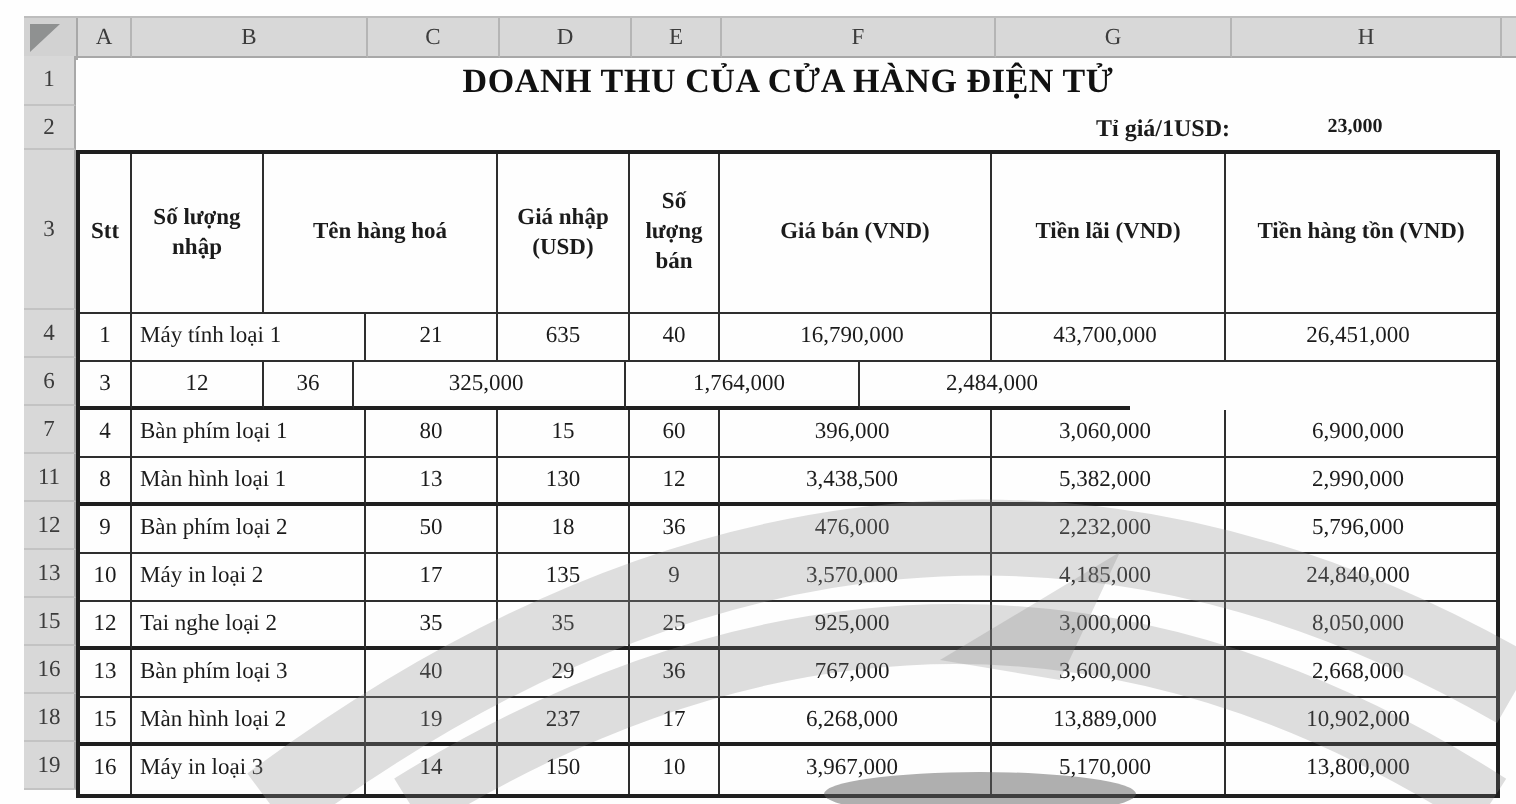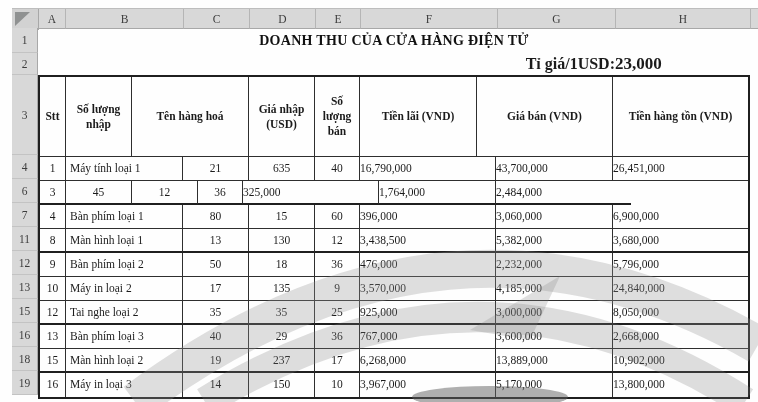--- a/index.html
+++ b/index.html
@@ -21,43 +21,43 @@
   .gw-e{width:45px}.gw-f{width:137px}.gw-g{width:118px}.gw-h{width:135px}
 
   .rowhdr-strip{position:absolute;left:12px;top:28px;width:26px;}
   .rh{background:#d8d8d8;border-right:1px solid #a8a8a8;border-bottom:1px solid #c3c3c3;
       box-sizing:border-box;display:flex;align-items:center;justify-content:center;
       font-size:11.5px;color:#3c3c3c;}
 
   
   .row1{position:absolute;left:38px;top:28px;width:712px;height:25px;}
   .title-cell{width:100%;height:100%;display:flex;align-items:center;justify-content:center;
-      font-weight:bold;font-size:14px;letter-spacing:.3px;color:#111;}
+      font-weight:bold;font-size:17px;letter-spacing:.3px;color:#111;}
   .row2{position:absolute;left:38px;top:53px;width:712px;height:22px;display:flex;}
   .rate-spacer{width:459px;}
-  .rate-label{width:118px;text-align:right;font-weight:bold;font-size:16px;line-height:22px;}
-  .rate-value{width:135px;text-align:left;font-weight:bold;font-size:17px;line-height:22px;
+  .rate-label{width:118px;text-align:right;font-weight:bold;font-size:12px;line-height:22px;}
+  .rate-value{width:135px;text-align:center;font-weight:bold;font-size:10px;line-height:22px;
               padding-right:10px;box-sizing:border-box;}
 
   
   .tbl{position:absolute;left:38px;top:75px;width:712px;box-sizing:border-box;
        border:2px solid #1f1f1f;background:transparent;}
   .trow{display:flex;}
   .cell{box-sizing:border-box;border-right:1px solid #2e2e2e;border-bottom:1px solid #2e2e2e;
         overflow:hidden;font-size:11.5px;background:transparent;}
   .col-a{width:26px}.col-b{width:117px}.col-c{width:66px}.col-d{width:66px}
   .col-e{width:45px}.col-f{width:136px}.col-g{width:117px}.col-h{width:135px}
   .cell.col-h{border-right:none;}
   .trow:last-child .cell{border-bottom:none;}
   .trow.thick .cell{border-bottom-width:2px;border-bottom-color:#1f1f1f;}
   .thead .cell{height:80px;display:flex;align-items:center;justify-content:center;
         text-align:center;font-weight:bold;line-height:1.3;padding:1px 2px;}
   .drow .cell{height:24px;line-height:23px;}
   .ctr{text-align:center}.lft{text-align:left;padding-left:4px}
-  .rgt{text-align:left;padding-right:3px}
+  .rgt{text-align:center;padding-right:3px}
 
   
   .wm{position:absolute;left:0;top:0;pointer-events:none;}
 </style>
 </head>
 <body>
 
 <div class="page">
 
   <div class="chrome-top">
@@ -103,38 +103,37 @@
     <div class="rate-value">23,000</div>
   </div>
 
   <div class="tbl">
     <div class="trow thead">
       <div class="cell col-a">Stt</div>
       <div class="cell col-c">Số lượng nhập</div>
       <div class="cell col-b">Tên hàng hoá</div>
       <div class="cell col-d">Giá nhập (USD)</div>
       <div class="cell col-e">Số lượng bán</div>
+      <div class="cell col-f">Giá bán (VND)</div>
       <div class="cell col-g">Tiền lãi (VND)</div>
-      <div class="cell col-f">Giá bán (VND)</div>
       <div class="cell col-h">Tiền hàng tồn (VND)</div>
     </div>
 
   <div class="trow drow">
         <div class="cell col-a ctr">1</div>
         <div class="cell col-b lft">Máy tính loại 1</div>
         <div class="cell col-c ctr">21</div>
         <div class="cell col-d ctr">635</div>
         <div class="cell col-e ctr">40</div>
         <div class="cell col-f rgt">16,790,000</div>
         <div class="cell col-g rgt">43,700,000</div>
         <div class="cell col-h rgt">26,451,000</div>
       </div>
       <div class="trow drow thick">
         <div class="cell col-a ctr">3</div>
-        <div class="cell col-c ctr">45</div>
         <div class="cell col-d ctr">12</div>
         <div class="cell col-e ctr">36</div>
         <div class="cell col-f rgt">325,000</div>
         <div class="cell col-g rgt">1,764,000</div>
         <div class="cell col-h rgt">2,484,000</div>
       </div>
       <div class="trow drow">
         <div class="cell col-a ctr">4</div>
         <div class="cell col-b lft">Bàn phím loại 1</div>
         <div class="cell col-c ctr">80</div>
@@ -145,21 +144,21 @@
         <div class="cell col-h rgt">6,900,000</div>
       </div>
       <div class="trow drow thick">
         <div class="cell col-a ctr">8</div>
         <div class="cell col-b lft">Màn hình loại 1</div>
         <div class="cell col-c ctr">13</div>
         <div class="cell col-d ctr">130</div>
         <div class="cell col-e ctr">12</div>
         <div class="cell col-f rgt">3,438,500</div>
         <div class="cell col-g rgt">5,382,000</div>
-        <div class="cell col-h rgt">3,680,000</div>
+        <div class="cell col-h rgt">2,990,000</div>
       </div>
       <div class="trow drow">
         <div class="cell col-a ctr">9</div>
         <div class="cell col-b lft">Bàn phím loại 2</div>
         <div class="cell col-c ctr">50</div>
         <div class="cell col-d ctr">18</div>
         <div class="cell col-e ctr">36</div>
         <div class="cell col-f rgt">476,000</div>
         <div class="cell col-g rgt">2,232,000</div>
         <div class="cell col-h rgt">5,796,000</div>

